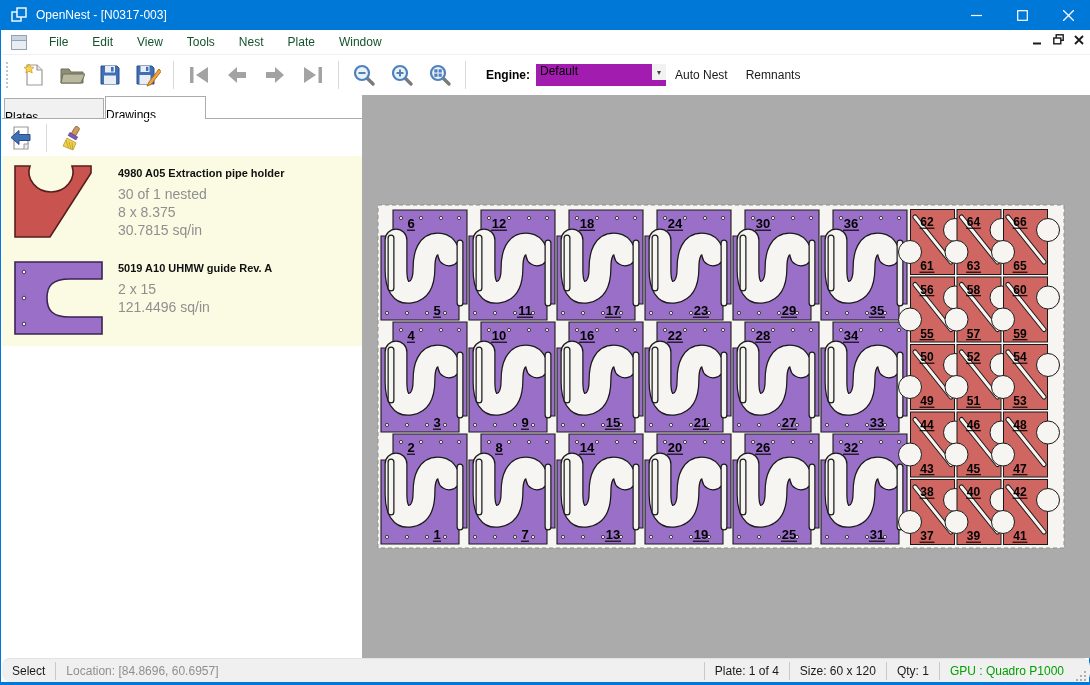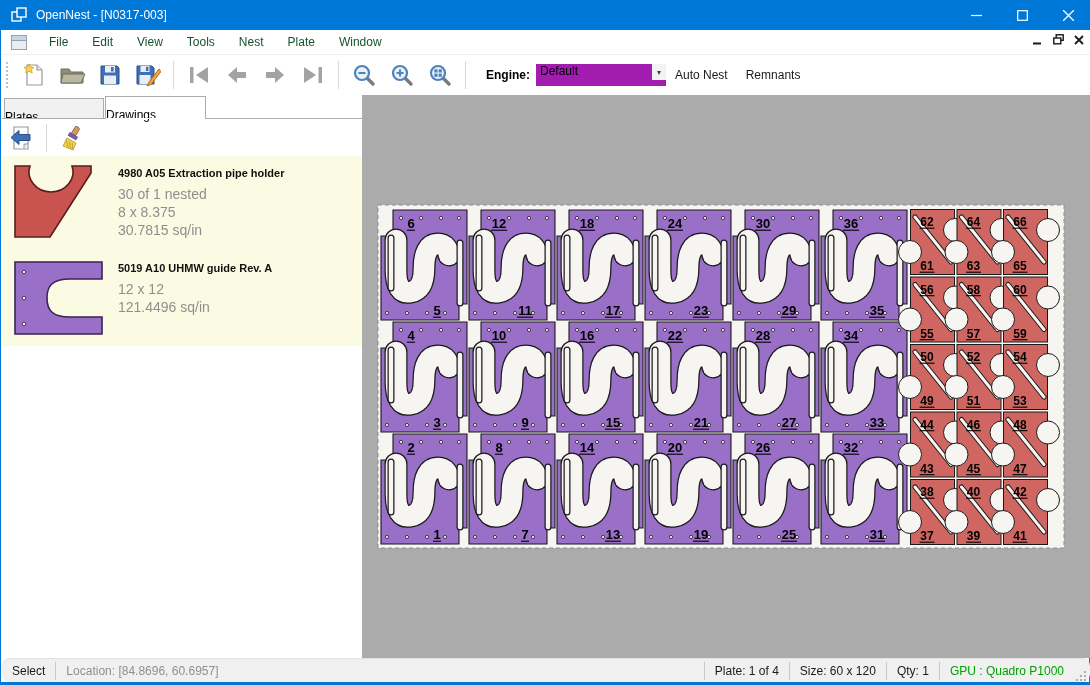--- a/index.html
+++ b/index.html
@@ -256,21 +256,21 @@
         <div class="thumb">
           <svg width="94" height="80" viewBox="0 0 94 80">
             <path d="M3,4 H90 V21 L58,21 C40,21 35,28 35,40 C35,52 40,59 58,59 L90,59 V76 H3 Z" fill="#9a6fc7" stroke="#3a2356" stroke-width="1.6"></path>
             <circle cx="12" cy="14" r="1.8" fill="#fbfbe3" stroke="#3a2356" stroke-width="0.9"></circle>
             <circle cx="12" cy="40" r="1.8" fill="#fbfbe3" stroke="#3a2356" stroke-width="0.9"></circle>
             <circle cx="12" cy="66" r="1.8" fill="#fbfbe3" stroke="#3a2356" stroke-width="0.9"></circle>
           </svg>
         </div>
         <div class="d-info">
           <div class="d-title">5019 A10 UHMW guide Rev. A</div>
-          <div class="d-sub">12 x 12</div>
+          <div class="d-sub">2 x 15</div>
           <div class="d-sub">121.4496 sq/in</div>
         </div>
       </div>
     </div>
   </div>
 
   <div class="canvas-area">
     <svg id="nest-canvas" width="727" height="563" viewBox="362 95 727 563">
         <rect x="377" y="205" width="686" height="343" fill="#f6f5f1" stroke="#8f8f8f" stroke-width="1" stroke-dasharray="4,3"></rect>
         <g transform="translate(380,210)">

